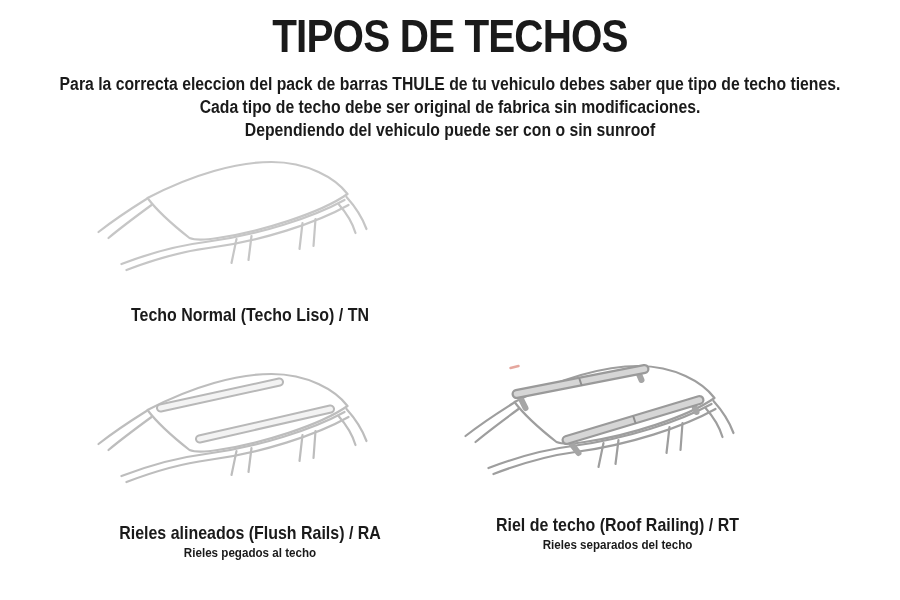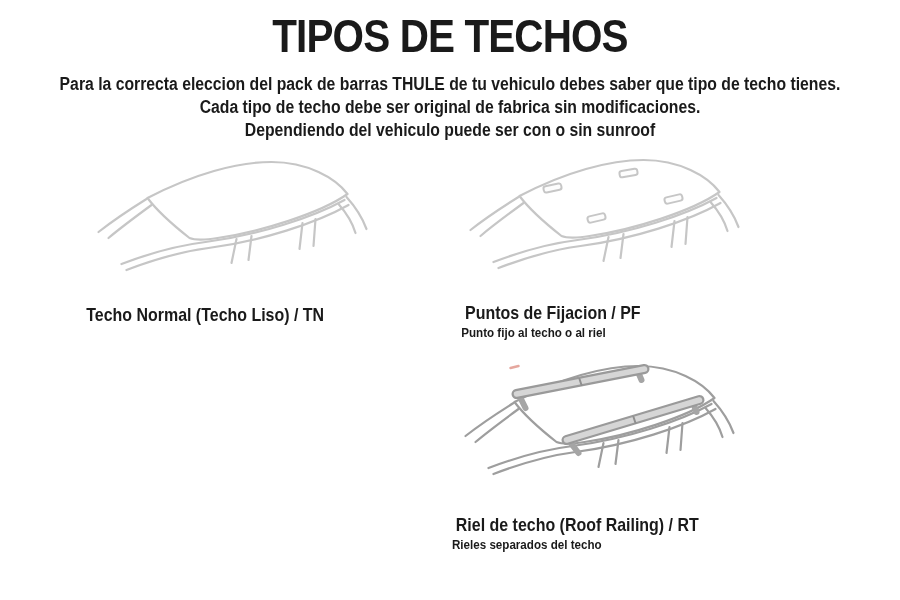--- a/index.html
+++ b/index.html
@@ -18,21 +18,21 @@
     transform:scaleX(.86);
     white-space:nowrap;
   }
   .intro{
     position:absolute;top:73px;left:0;right:0;
     text-align:center;
     font-size:17.5px;font-weight:700;line-height:23px;
     transform:scaleX(.9);
     white-space:nowrap;
   }
-  .card{position:absolute;text-align:left;}
+  .card{position:absolute;text-align:center;}
   .card-tn{left:55px;top:148px;width:390px;}
   .card-pf{left:435px;top:146px;width:375px;}
   .card-ra{left:55px;top:360px;width:390px;}
   .card-rt{left:425px;top:352px;width:385px;}
   .illus{display:block;margin:0 auto;width:335px;height:150px;color:var(--art,#c6c6c6);}
   .card-ra .illus{color:#bdbdbd;}
   .card-rt .illus{color:var(--artDark,#9e9e9e);}
   #roof-base path{fill:none;stroke:currentColor;stroke-width:2.2;stroke-linecap:round;stroke-linejoin:round;}
   .pads rect{fill:#fdfdfd;stroke:currentColor;stroke-width:2;}
   .rail-outer{stroke:#b8b8b8;stroke-width:9;stroke-linecap:round;}
@@ -88,42 +88,34 @@
   </div>
 
   <section class="card card-tn">
     <svg class="illus" viewBox="0 0 330 150">
       <use href="#roof-base"></use>
     </svg>
     <div class="rlabel">Techo Normal (Techo Liso) / TN</div>
     <div class="rsublabel"></div>
   </section>
 
-  <section class="card card-pf">
+
+  <section class="card card-ra">
     <svg class="illus" viewBox="0 0 330 150">
       <use href="#roof-base"></use>
-      <g class="pads">
-        <g transform="translate(95,42) rotate(-12)">
-            <rect x="-9" y="-3.2" width="18" height="6.4" rx="2.4"></rect>
-          </g>
-        <g transform="translate(171,27) rotate(-10)">
-            <rect x="-9" y="-3.2" width="18" height="6.4" rx="2.4"></rect>
-          </g>
-        <g transform="translate(139,72) rotate(-13)">
-            <rect x="-9" y="-3.2" width="18" height="6.4" rx="2.4"></rect>
-          </g>
-        <g transform="translate(216,53) rotate(-13)">
-            <rect x="-9" y="-3.2" width="18" height="6.4" rx="2.4"></rect>
-          </g>
+      <g>
+        <line class="rail-outer" x1="75" y1="48" x2="194" y2="22"></line>
+        <line class="rail-inner" x1="75" y1="48" x2="194" y2="22"></line>
+        <line class="rail-outer" x1="114" y1="79" x2="245" y2="49"></line>
+        <line class="rail-inner" x1="114" y1="79" x2="245" y2="49"></line>
       </g>
     </svg>
-    <div class="rlabel">Puntos de Fijacion / PF</div>
-    <div class="rsublabel">Punto fijo al techo o al riel</div>
+    <div class="rlabel">Rieles alineados (Flush Rails) / RA</div>
+    <div class="rsublabel">Rieles pegados al techo</div>
   </section>
-
 
   <section class="card card-rt">
     <svg class="illus" viewBox="0 0 330 150">
       <use href="#roof-base"></use>
       <line class="artifact" x1="58" y1="16" x2="66" y2="14"></line>
       <g>
         <line class="rrail-foot" x1="68" y1="46" x2="73" y2="56"></line>
         <line class="rrail-foot" x1="186" y1="21" x2="189" y2="28"></line>
         <line class="rrail-outer" x1="64" y1="42" x2="192" y2="17"></line>
         <line class="rrail-inner" x1="64" y1="42" x2="192" y2="17"></line>

